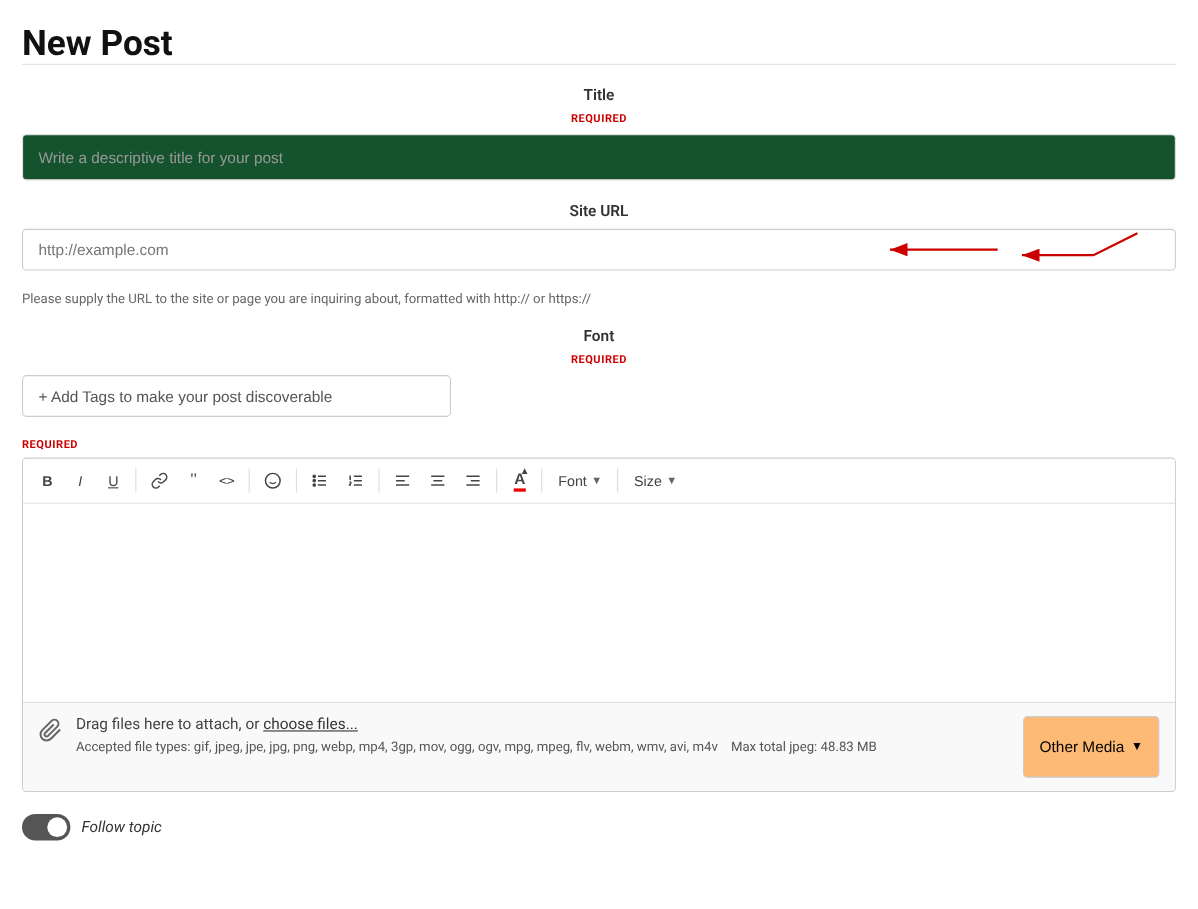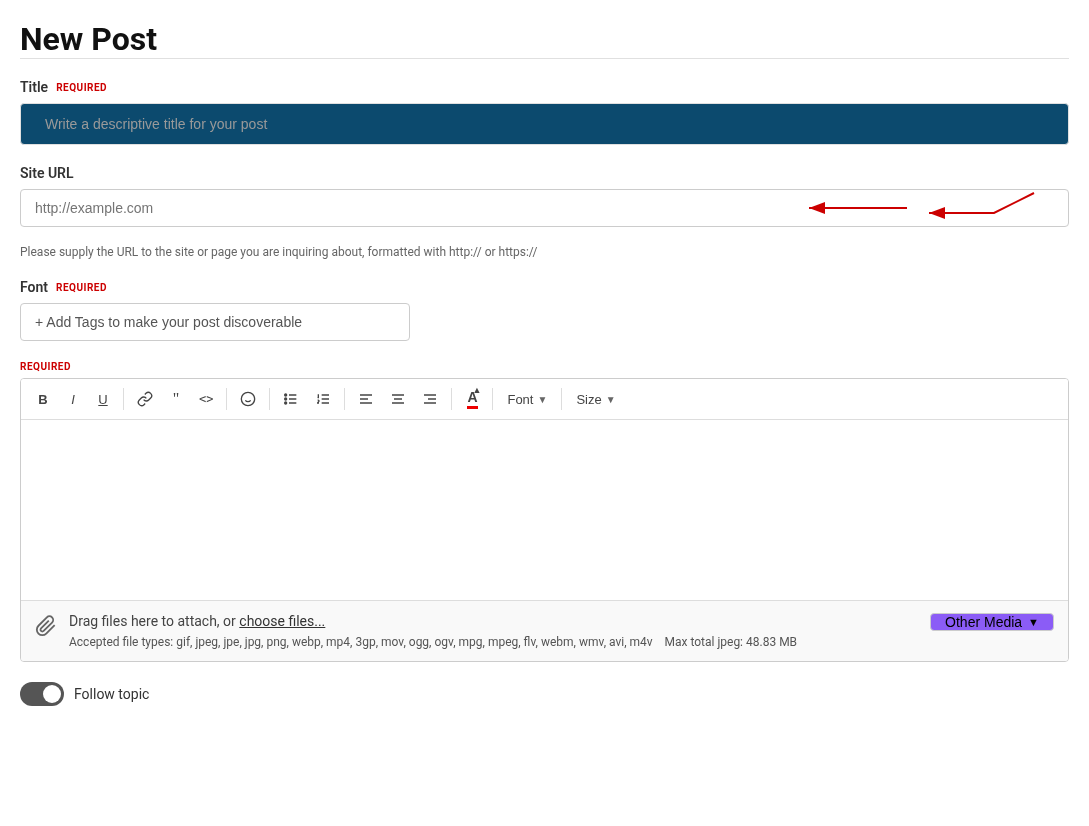--- a/index.html
+++ b/index.html
@@ -28,41 +28,42 @@
       margin-bottom: 20px;
     }
     .field-label {
       font-size: 14px;
       font-weight: 600;
       color: #333;
       margin-bottom: 8px;
       display: flex;
       align-items: center;
       gap: 8px;
+      flex-direction: column;
     }
     .required-badge {
       font-size: 10px;
       font-weight: 700;
       color: #c00;
       background: transparent;
       letter-spacing: 0.5px;
       text-transform: uppercase;
     }
     .required-label {
       font-size: 10px;
       font-weight: 700;
       color: #c00;
       text-transform: uppercase;
       letter-spacing: 0.5px;
       margin-bottom: 6px;
     }
     .title-input {
       width: 100%;
-      padding: 12px 24px;
-      background: #0c4a6e;
+      padding: 12px 14px;
+      background: #14532d;
       border: 1px solid #e0e0e0;
       border-radius: 4px;
       font-size: 14px;
       color: #999;
       outline: none;
     }
     .title-input::placeholder { color: #999; }
     .url-input-wrapper {
       position: relative;
       display: flex;
@@ -182,37 +183,38 @@
       text-decoration: underline;
     }
     .file-types {
       font-size: 12px;
       color: #555;
     }
     .file-types strong {
       font-weight: 400;
     }
     .other-media-btn {
-      background: #8b5cf6;
+      background: #fdba74;
       border: 1px solid #ccc;
       border-radius: 4px;
-      padding: 0 14px;
+      padding: 19px 14px;
       font-size: 14px;
       cursor: pointer;
       display: flex;
       align-items: center;
       gap: 6px;
       white-space: nowrap;
       flex-shrink: 0;
     }
     .follow-section {
       display: flex;
       align-items: center;
       gap: 10px;
       margin-top: 16px;
+      font-style: italic;
     }
     .toggle {
       position: relative;
       width: 44px;
       height: 24px;
     }
     .toggle-slider {
       position: absolute;
       inset: 0;
       background: #555;

